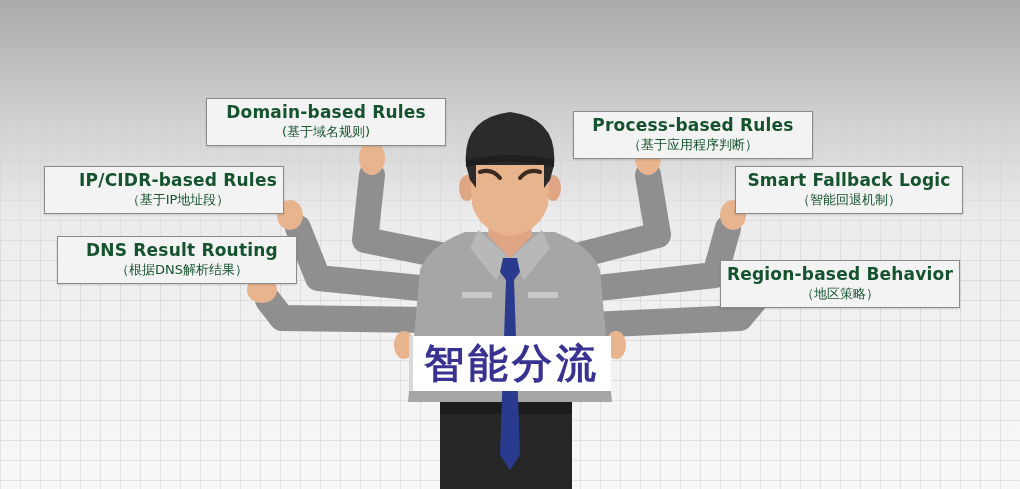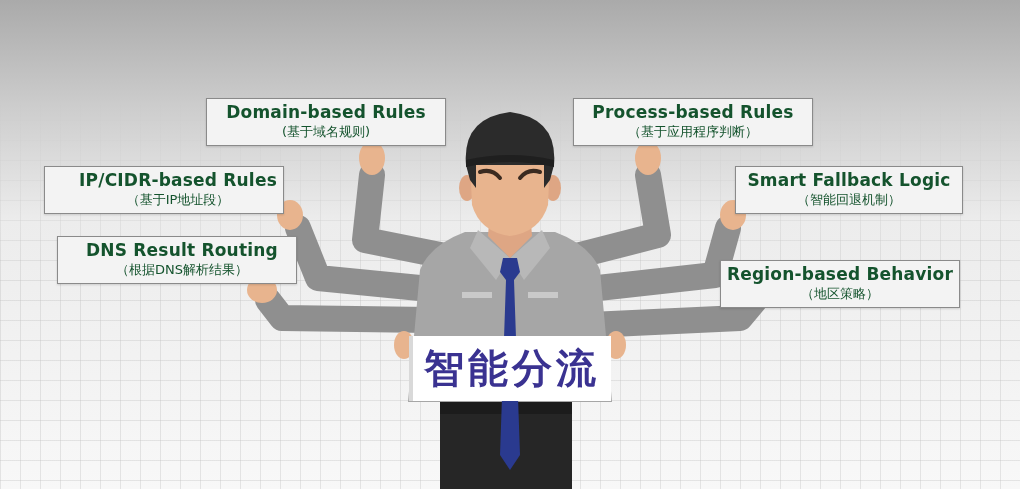--- a/index.html
+++ b/index.html
@@ -20,23 +20,23 @@
   }
   .label-box {
     position: absolute; background: #f3f3f3; border: 1.5px solid #8a8a8a;
     box-sizing: border-box; text-align: center; color: #14532d;
     box-shadow: 0 1px 2px rgba(0,0,0,0.15);
   }
   .label-en { font-size: 17px; font-weight: bold; line-height: 20px; margin-top: 3px; letter-spacing: 0.2px; }
   .label-zh { font-size: 13px; font-weight: normal; line-height: 19px; }
   svg#figure { position: absolute; left: 0; top: 0; }
   #sign {
-    position: absolute; left: 409px; top: 336px; width: 202px; height: 65px;
+    position: absolute; left: 409px; top: 336px; width: 202px; height: 55px;
     background: #ffffff; box-sizing: border-box; border-left: 4px solid #d9d9d9;
-    display: flex; align-items: center; justify-content: center;
+    display: flex; align-items: flex-start; justify-content: center;
   }
   #sign-text { font-size: 40px; font-weight: bold; color: #3a3291; letter-spacing: 4px; }
 </style>
 </head>
 <body>
 
 <div id="stage">
   <div id="grid"></div>
 
   <svg id="figure" width="1020" height="489" viewBox="0 0 1020 489">
@@ -99,21 +99,21 @@
 
   <div id="sign">
     <span id="sign-text">智能分流</span>
   </div>
 
   <div class="label-box" style="left:206px; top:98px; width:240px; height:48px;">
     <div class="label-en">Domain-based Rules</div>
     <div class="label-zh">(基于域名规则)</div>
   </div>
 
-  <div class="label-box" style="left:573px; top:98px; width:240px; height:48px;">
+  <div class="label-box" style="left:573px; top:111px; width:240px; height:48px;">
     <div class="label-en">Process-based Rules</div>
     <div class="label-zh">（基于应用程序判断）</div>
   </div>
 
   <div class="label-box" style="left:44px; top:166px; width:240px; height:48px;padding-left:28px;">
     <div class="label-en">IP/CIDR-based Rules</div>
     <div class="label-zh">（基于IP地址段）</div>
   </div>
 
   <div class="label-box" style="left:735px; top:166px; width:228px; height:48px;">

